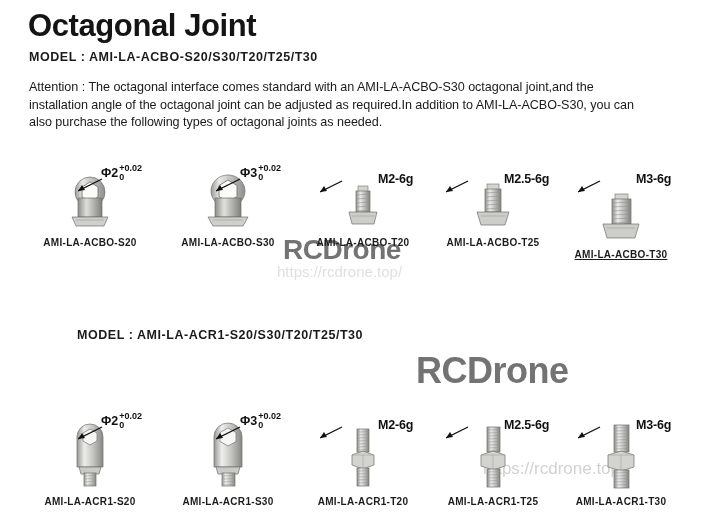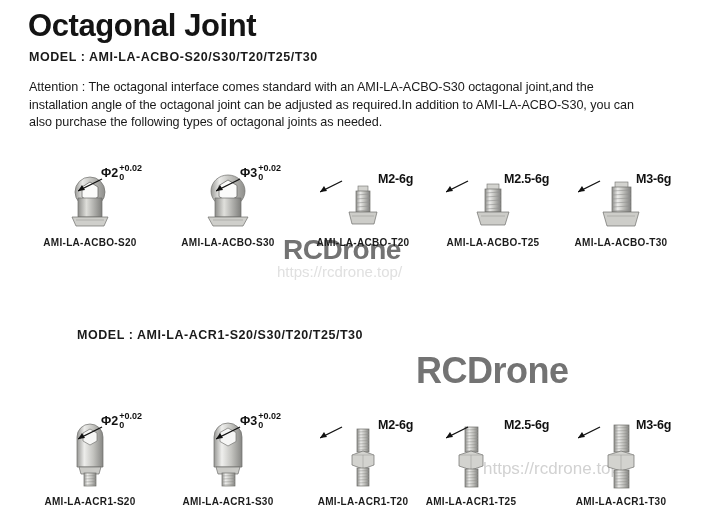--- a/index.html
+++ b/index.html
@@ -243,21 +243,21 @@
               <path d="M14,35 L30,34"></path>
               <path d="M14,39 L30,38"></path>
           </g>
           <path d="M6,42 L38,42 L34,55 L10,55 Z" fill="#cdcdc9" stroke="#6f6f6c" stroke-width="0.7"></path>
           <path d="M10,46 L34,46" stroke="#9b9b98" stroke-width="0.6"></path>
         </svg>
       </div>
       <div class="product-caption">AMI-LA-ACBO-T25</div>
     </div>
 
-    <div class="product-cell" style="left:551px; top:0;">
+    <div class="product-cell" style="left:551px; top:12px;text-decoration:underline;">
       <div class="product-figure">
         <svg width="48" height="62" viewBox="0 0 48 62">
           <defs>
             <linearGradient id="mE1" x1="0" y1="0" x2="1" y2="0">
               <stop offset="0%" stop-color="#8d8d8a"></stop>
                 <stop offset="30%" stop-color="#ececea"></stop>
               <stop offset="60%" stop-color="#bebeba"></stop>
                 <stop offset="100%" stop-color="#818180"></stop>
             </linearGradient>
           </defs>
@@ -422,21 +422,21 @@
               <path d="M13,59 L25,58.5"></path>
               <path d="M13,62 L25,61.5"></path>
               <path d="M13,65 L25,64.5"></path>
               <path d="M13,68 L25,67.5"></path>
           </g>
         </svg>
       </div>
       <div class="product-caption">AMI-LA-ACR1-T20</div>
     </div>
 
-    <div class="product-cell" style="left:401px; top:0;">
+    <div class="product-cell" style="left:423px; top:0;">
       <div class="product-figure tall">
         <svg width="40" height="76" viewBox="0 0 40 76">
           <defs>
             <linearGradient id="nD1" x1="0" y1="0" x2="1" y2="0">
               <stop offset="0%" stop-color="#8c8c89"></stop>
                 <stop offset="32%" stop-color="#ebebe9"></stop>
               <stop offset="65%" stop-color="#bdbdb9"></stop>
                 <stop offset="100%" stop-color="#828280"></stop>
             </linearGradient>
           </defs>

